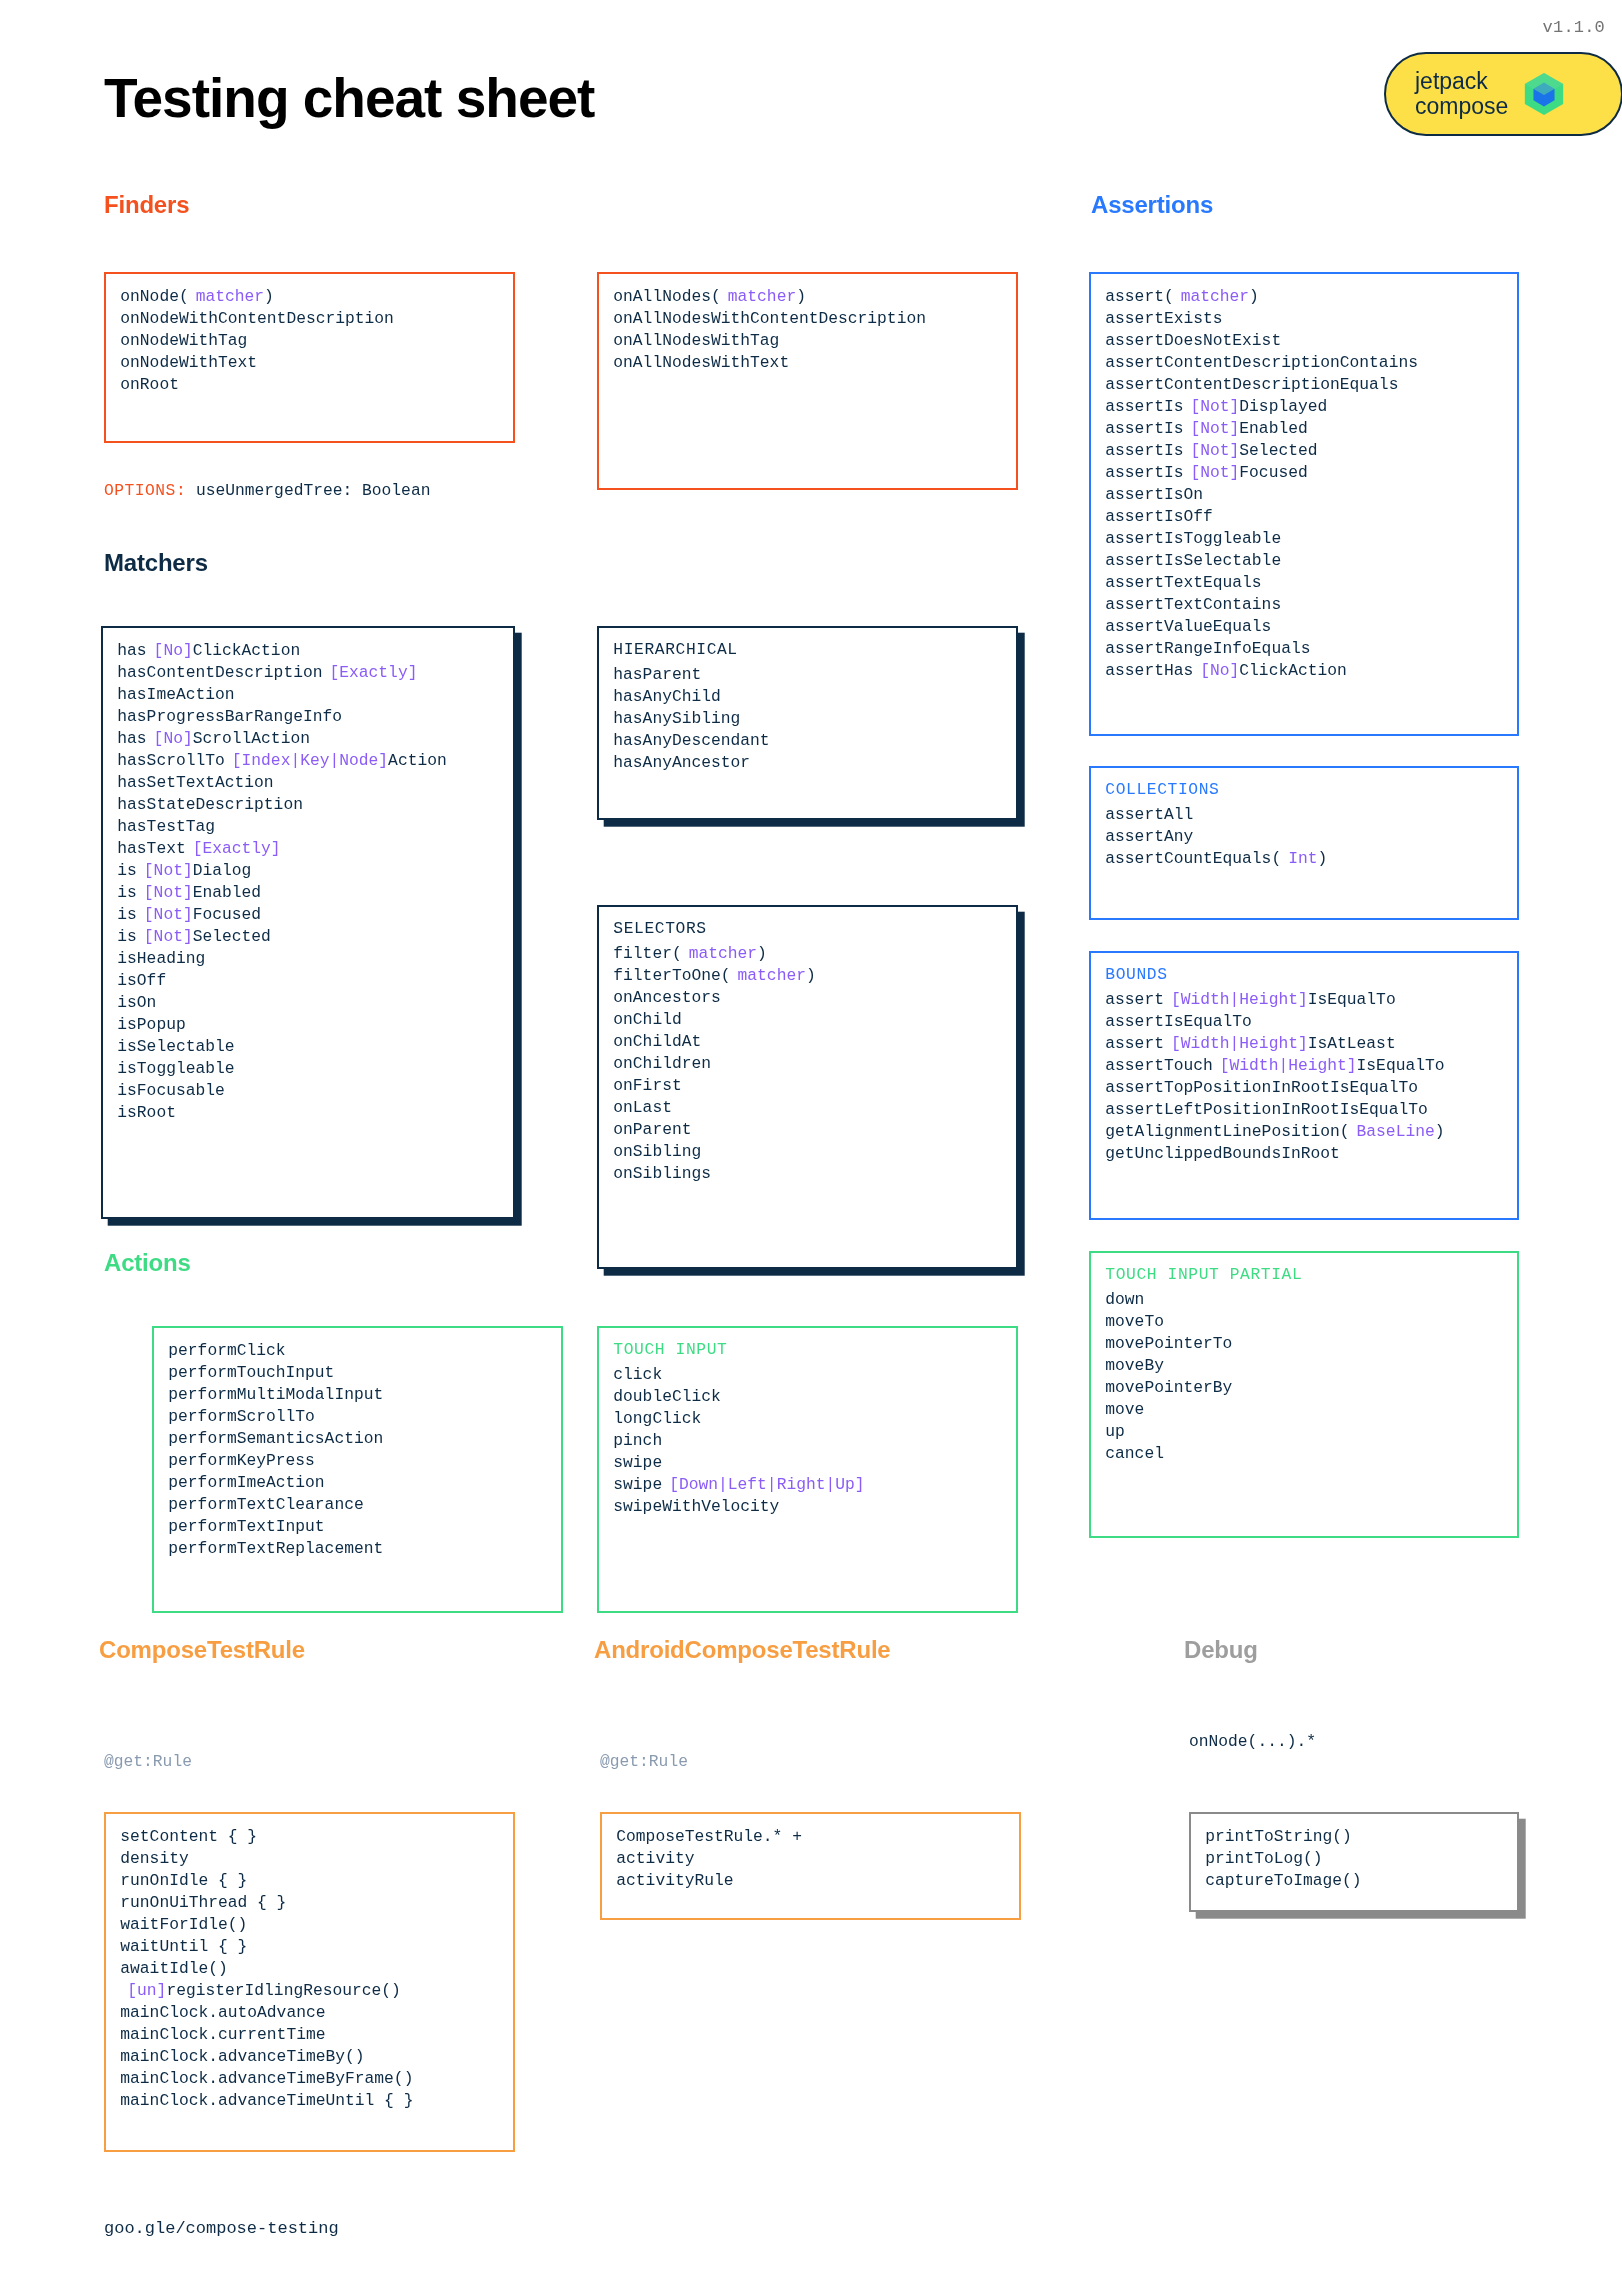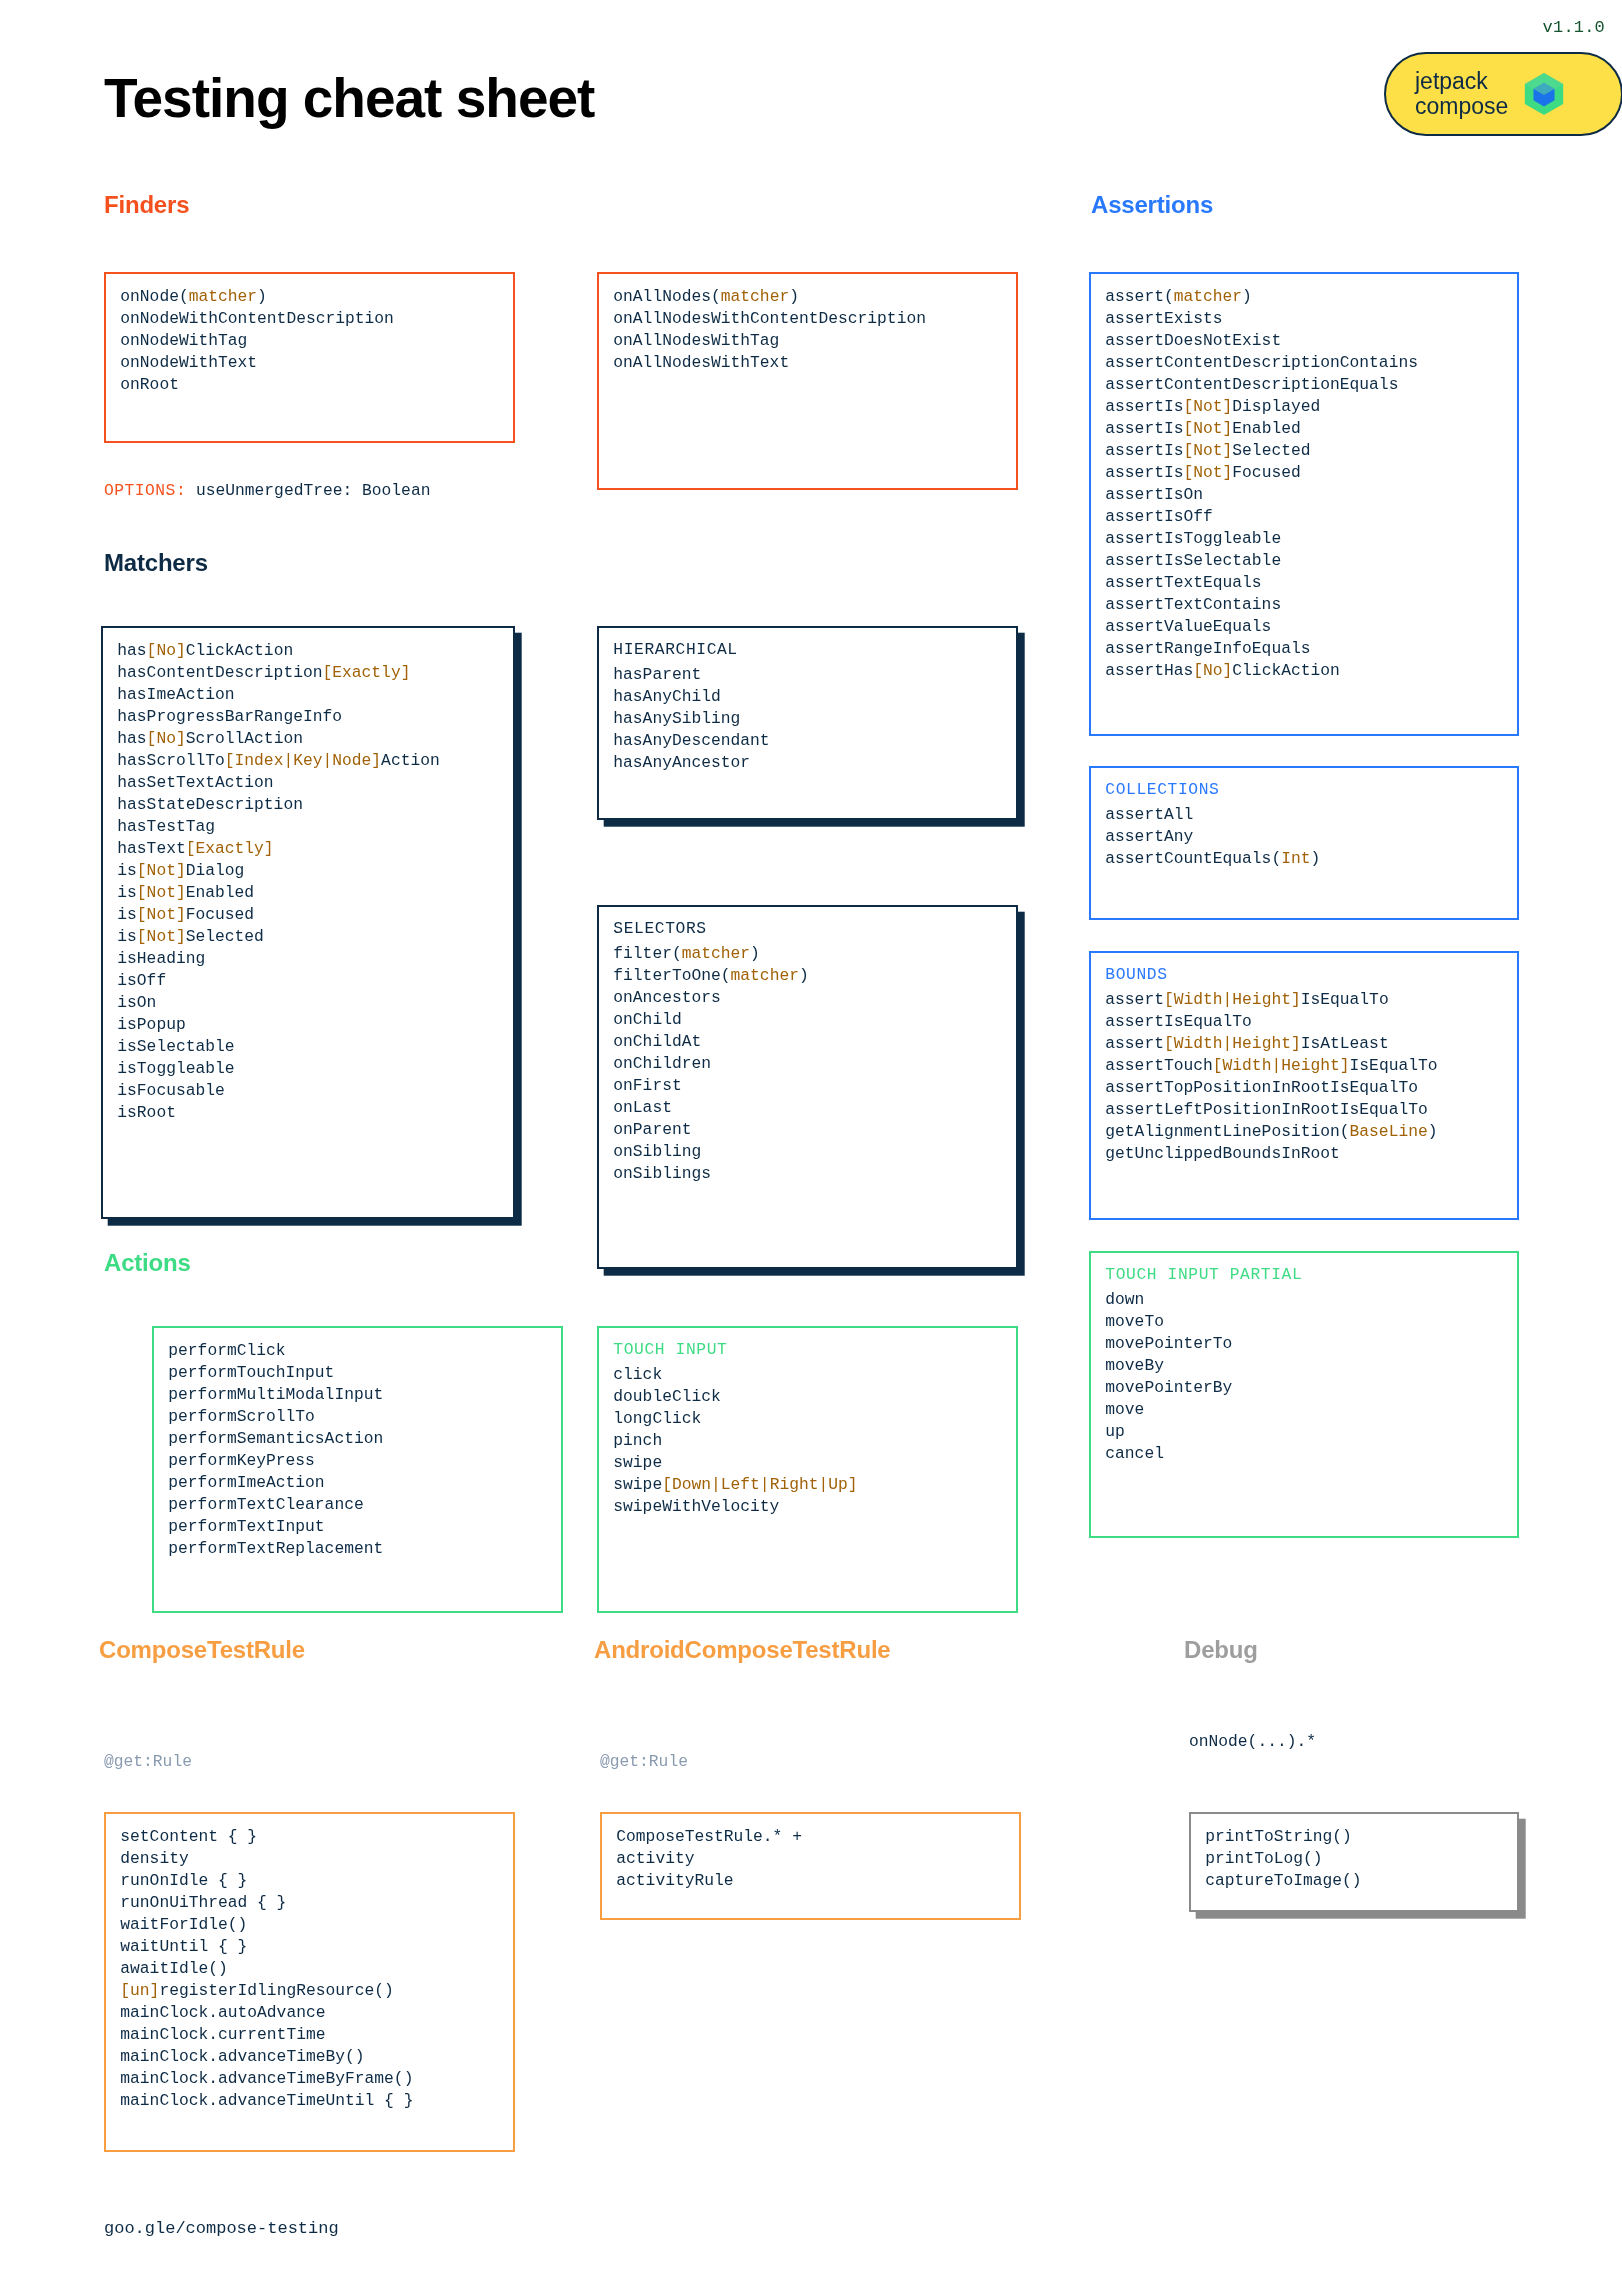--- a/index.html
+++ b/index.html
@@ -25,21 +25,21 @@
     pointer-events: none;
   }
   .page { position: absolute; inset: 0; }
 
   .version {
     position: absolute;
     right: 18px;
     top: 18px;
     font-family: "Liberation Mono", monospace;
     font-size: 17px;
-    color: #14532d;
+    color: #737373;
     letter-spacing: 0.2px;
   }
 
   .title {
     position: absolute;
     left: 104px;
     top: 71px;
     font-size: 55px;
     font-weight: bold;
     color: #000000;
@@ -110,21 +110,21 @@
   .shadow-navy { box-shadow: 6.7px 6.7px 0 0 #0d2b45; }
   .shadow-gray { box-shadow: 6.7px 6.7px 0 0 #8a8a8a; }
 
   .code {
     font-family: "Liberation Mono", monospace;
     font-size: 16.3px;
     line-height: 22px;
     color: #0d2b45;
     white-space: pre;
   }
-  .code .dim { color: #a16207; }
+  .code .dim { color: #8b5cf6; margin-left: 7px; }
 
   .boxlabel {
     font-family: "Liberation Mono", monospace;
     font-size: 16.3px;
     letter-spacing: 0.6px;
     margin-bottom: 4.8px;
     display: block;
   }
   .lbl-navy  { color: #0d2b45; }
   .lbl-blue  { color: #2979ff; }

